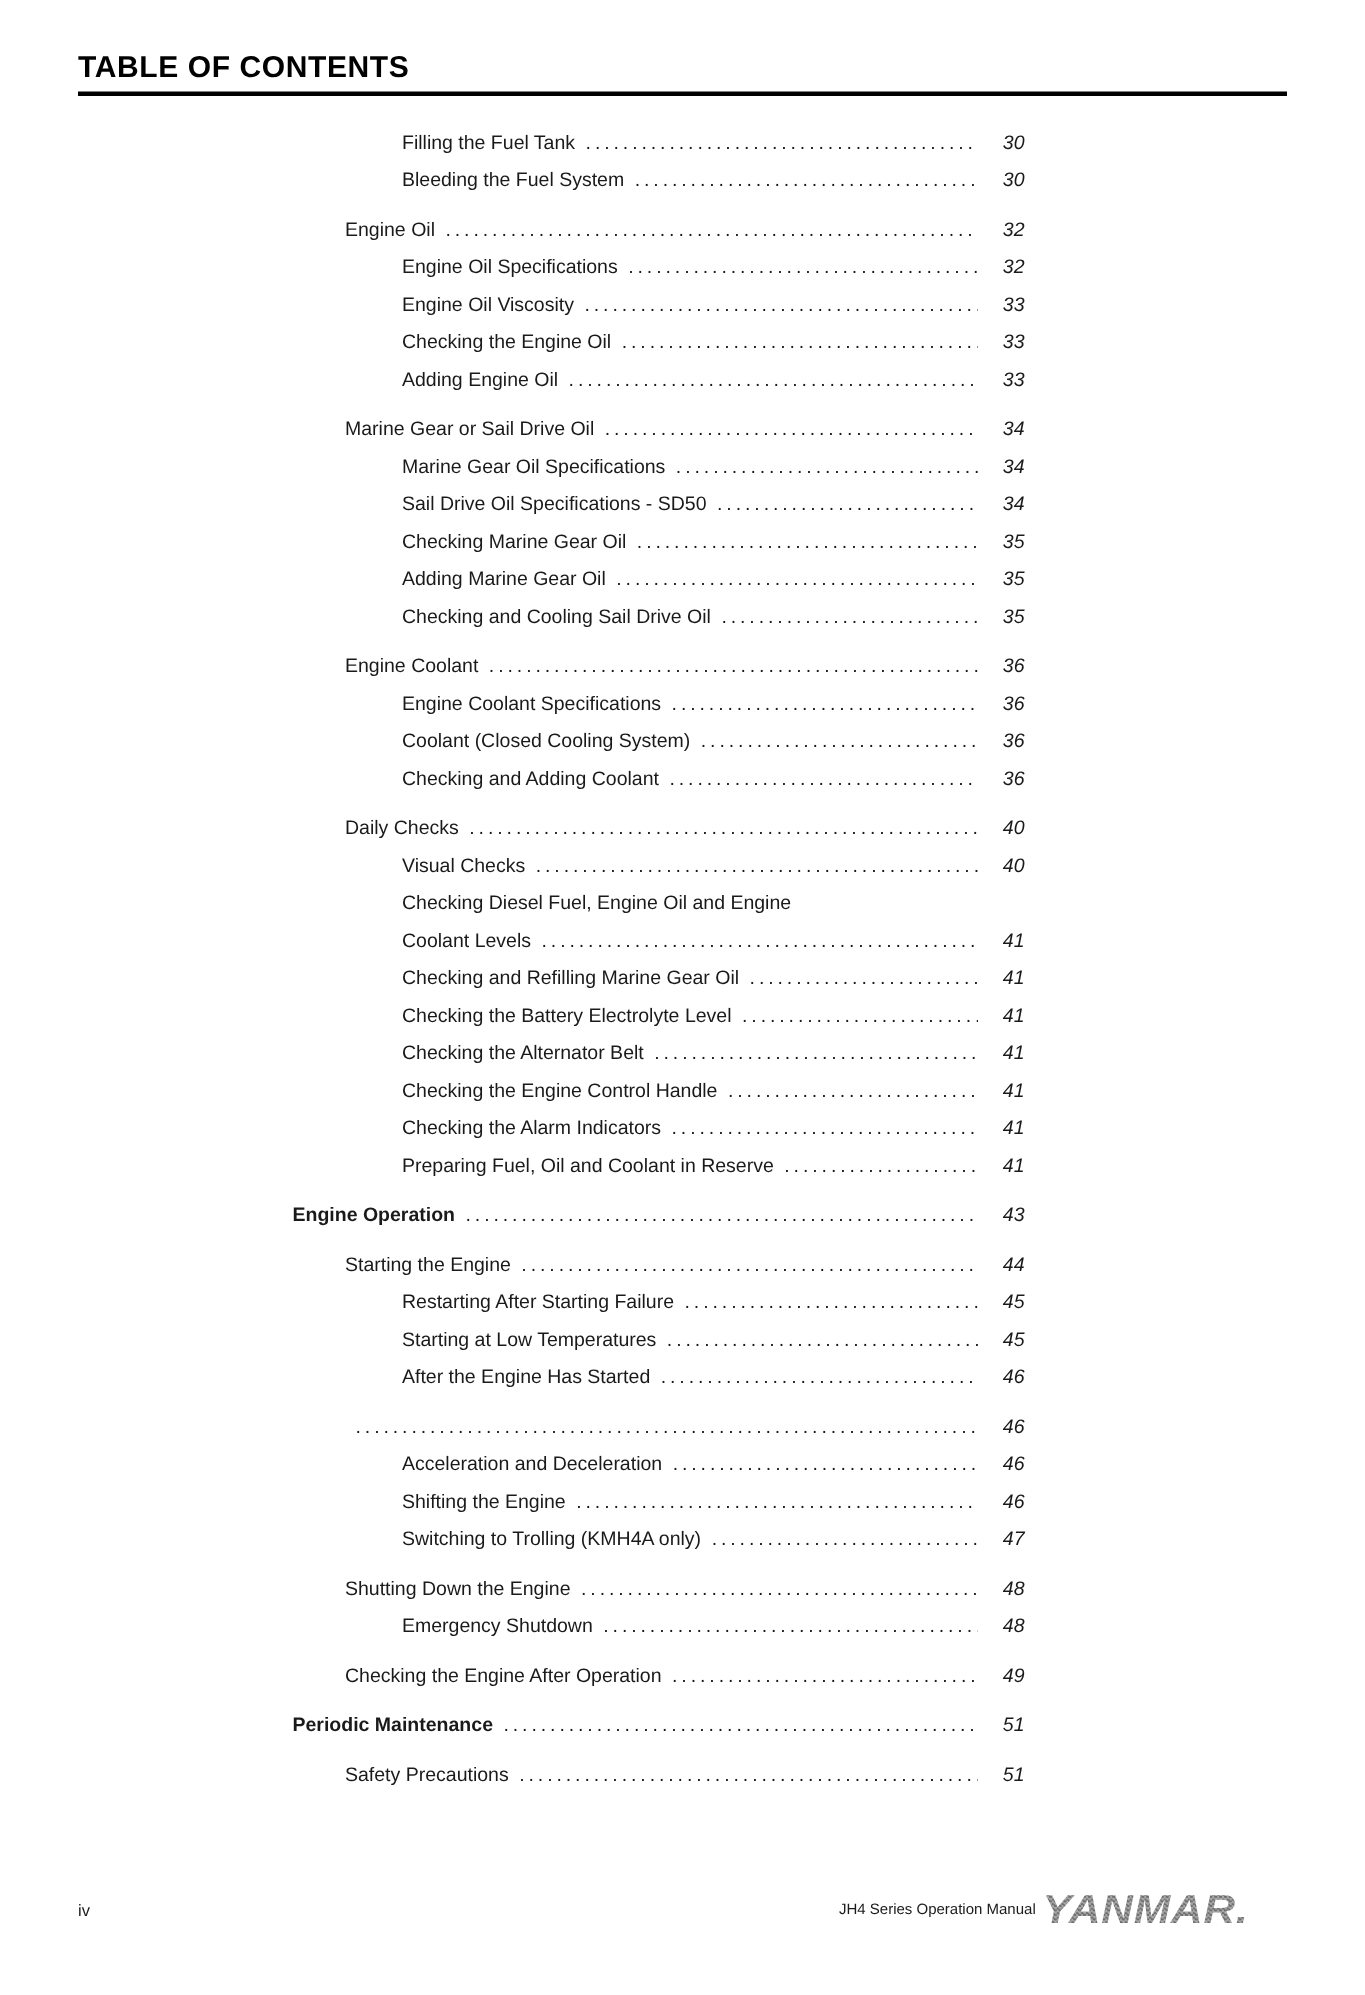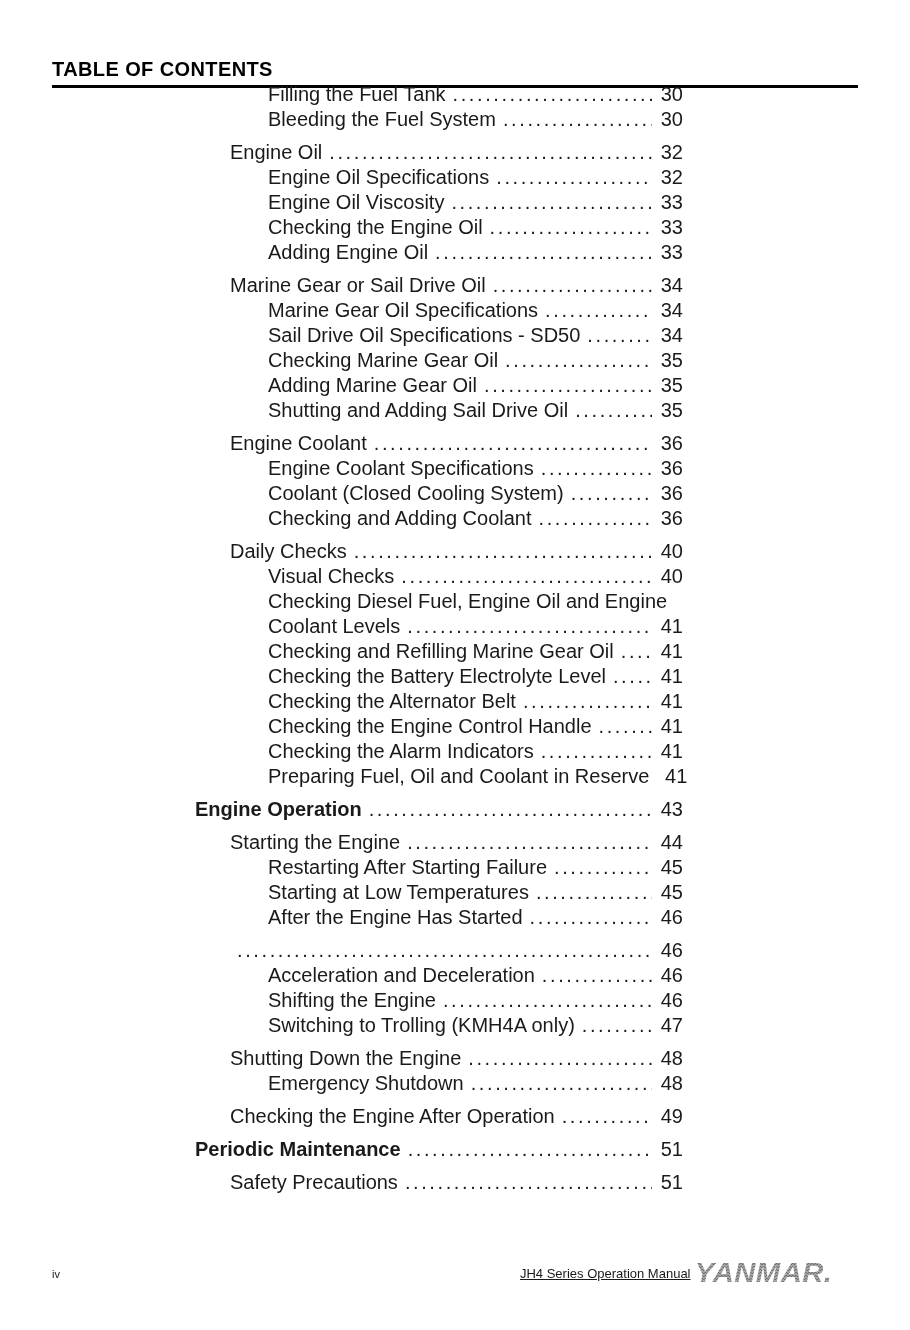--- a/index.html
+++ b/index.html
@@ -6,21 +6,21 @@
   body{
     width:910px;height:1330px;
     background:#ffffff;
     color:#1a1a1a;
     font-family:"Liberation Sans", sans-serif;
     position:relative;
     overflow:hidden;
   }
   
   .header{
-    position:absolute;left:52px;top:34px;right:52px;margin-top:24px;
+    position:absolute;left:52px;top:34px;right:52px;
   }
   .header h1{
     margin:0;
     font-size:20px;
     font-weight:bold;
     letter-spacing:.4px;
     color:#000;
   }
   .header .rule{
     margin-top:4px;
@@ -32,21 +32,21 @@
     position:absolute;
     left:52px;top:82px;
     width:631px;
   }
   .toc-group{margin-bottom:8px;}
   .toc-row{
     display:flex;
     align-items:center;
     height:25px;
     line-height:25px;
-    font-size:20px;
+    font-size:13px;
     white-space:nowrap;
   }
   .toc-row.lvl0{padding-left:143px;font-weight:bold;}
   .toc-row.lvl1{padding-left:178px;}
   .toc-row.lvl2{padding-left:216px;}
   .toc-row .label{flex:0 0 auto;}
   .toc-row .dots{
     flex:1 1 auto;
     overflow:hidden;
     margin:0 7px 0 7px;
@@ -55,37 +55,38 @@
   .toc-row .dots::after{
     content:"..........................................................................................";
     letter-spacing:2.6px;
     color:#1a1a1a;
   }
   .toc-row .page{
     flex:0 0 auto;
     min-width:24px;
     text-align:right;
     font-weight:normal;
+    font-style:italic;
   }
   
   .footer{
     position:absolute;
     left:52px;right:52px;top:1258px;
     display:flex;
     justify-content:space-between;
     align-items:center;
   }
   .footer .folio{font-size:11px;}
   .footer .right{
     display:flex;
     align-items:center;
     gap:14px;
     margin-right:26px;
   }
-  .footer .doc-title{font-size:13px;text-decoration:underline;}
+  .footer .doc-title{font-size:10px;}
   .logo{
     display:inline-block;
     font-style:italic;
     font-weight:900;
     font-size:27px;
     letter-spacing:.5px;
     color:#8a8a8a;
     transform:scaleX(1.08);
     transform-origin:right center;
   }
@@ -167,21 +168,21 @@
     <span class="label">Checking Marine Gear Oil</span>
     <span class="dots"></span>
     <span class="page">35</span>
   </div>
       <div class="toc-row lvl2">
     <span class="label">Adding Marine Gear Oil</span>
     <span class="dots"></span>
     <span class="page">35</span>
   </div>
       <div class="toc-row lvl2">
-    <span class="label">Shutting and Adding Sail Drive Oil</span>
+    <span class="label">Checking and Cooling Sail Drive Oil</span>
     <span class="dots"></span>
     <span class="page">35</span>
   </div>
     </div>
     <div class="toc-group">
       <div class="toc-row lvl1">
     <span class="label">Engine Coolant</span>
     <span class="dots"></span>
     <span class="page">36</span>
   </div>

